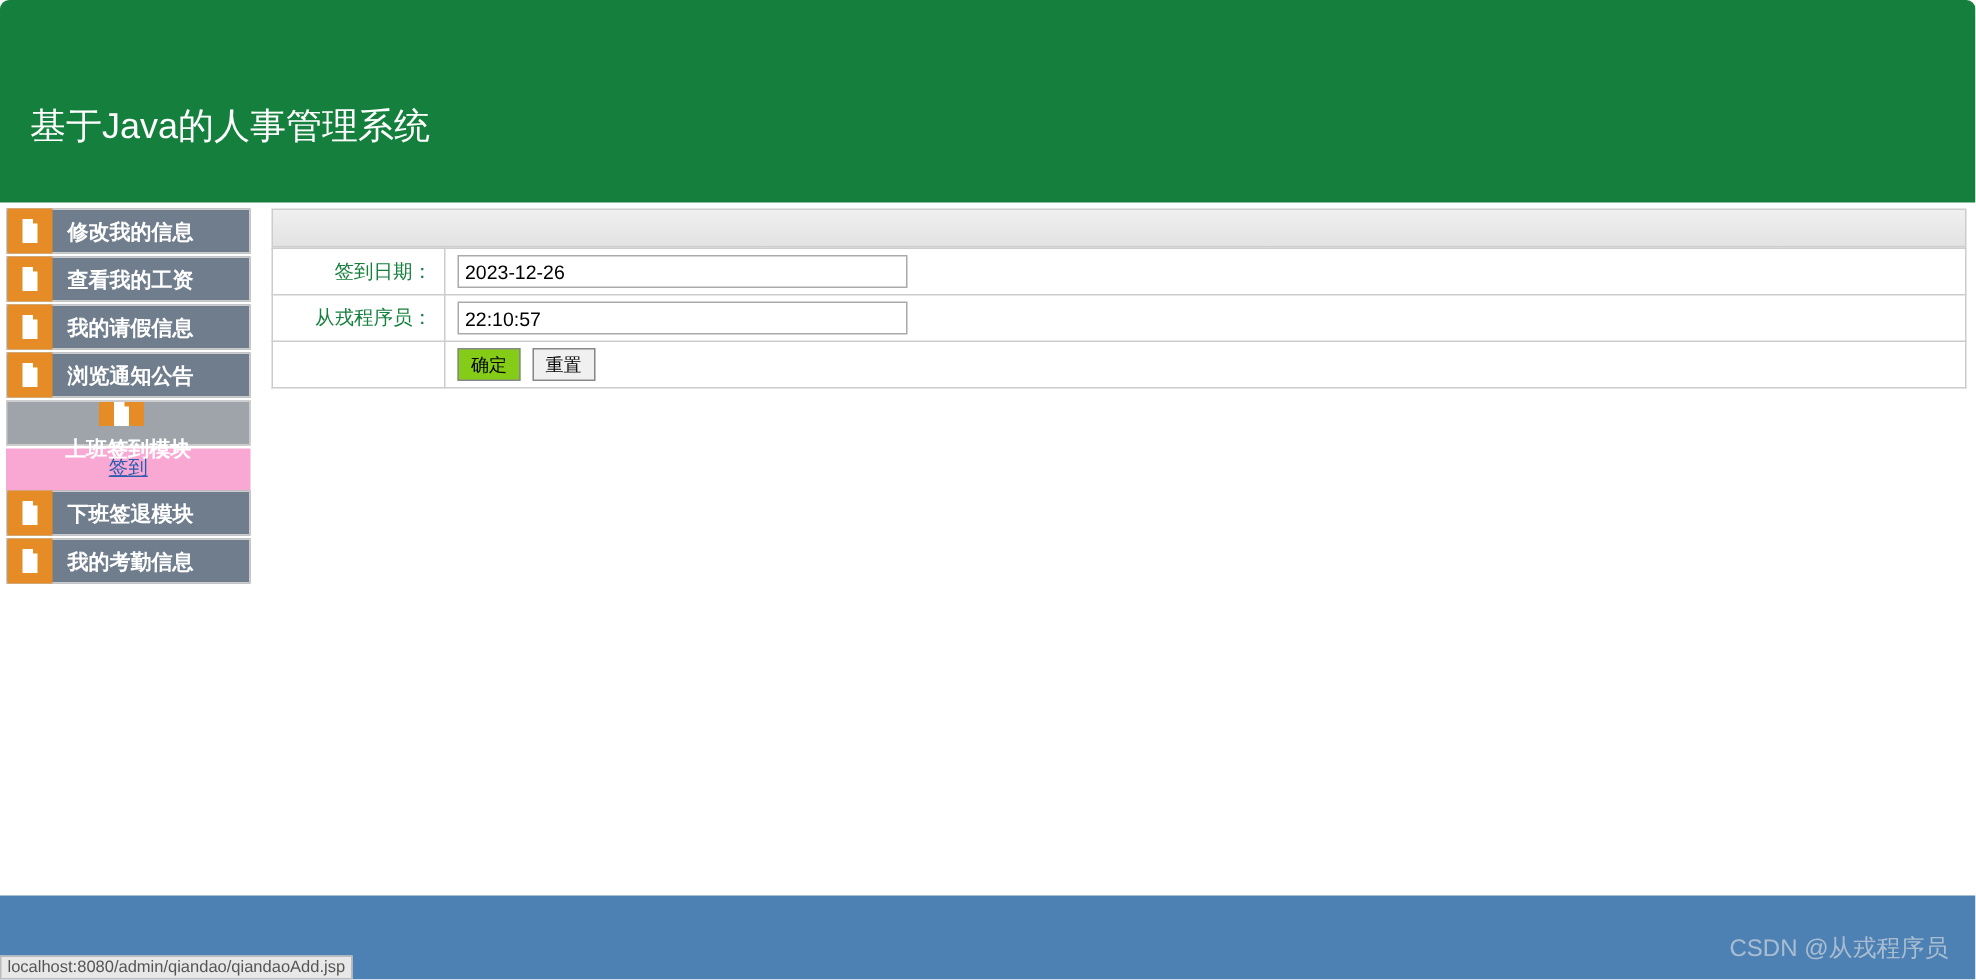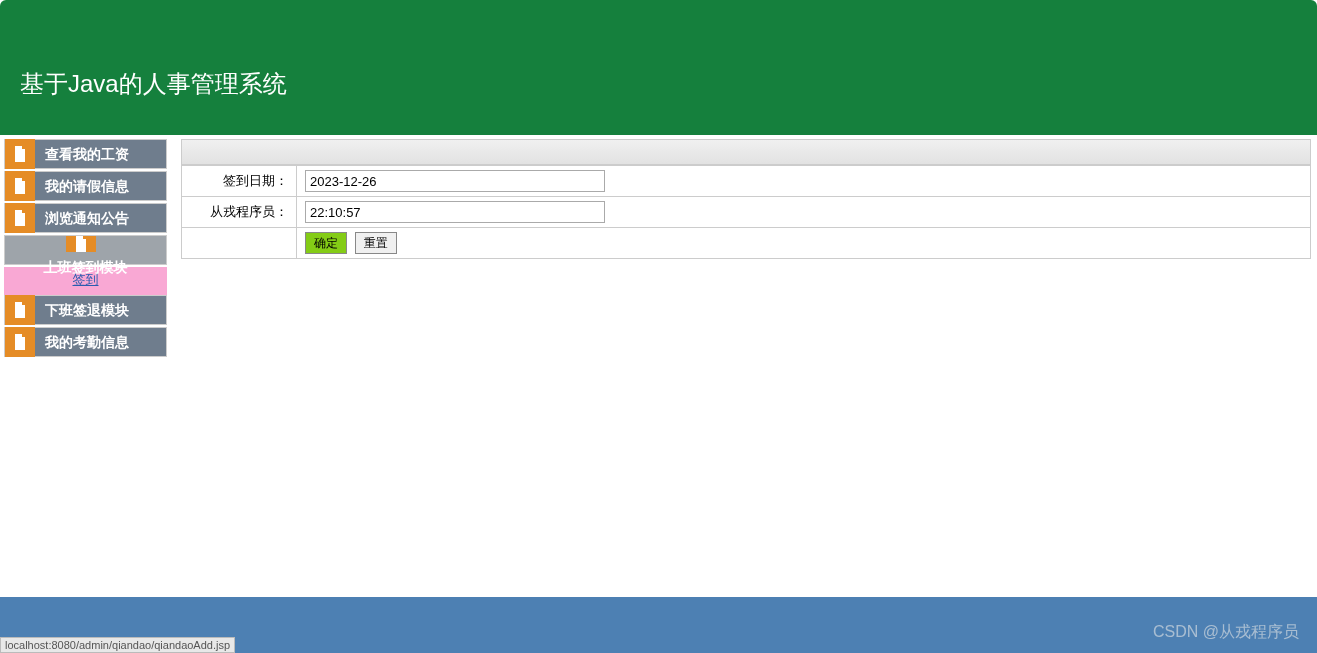--- a/index.html
+++ b/index.html
@@ -93,21 +93,21 @@
       font-size: 13px;
     }
     .form-table td {
       border: 1px solid #ccc;
       padding: 4px 8px;
       height: 30px;
     }
     .form-table td.label-cell {
       width: 115px;
       text-align: right;
-      color: #000000;
+      color: #15803d;
     }
     .form-table input[type=text] {
       width: 300px;
       height: 22px;
       border: 1px solid #aaa;
       padding: 0 4px;
       font-size: 13px;
     }
     .btn {
       height: 22px;
@@ -151,20 +151,31 @@
 </head>
 <body>
 
 <div class="header">
   <div class="header-title">基于Java的人事管理系统</div>
 </div>
 
 <div class="body-wrap">
   <div class="sidebar">
 
+    <div class="side-item">
+      <span class="side-icon-wrap">
+        <svg viewBox="0 0 14 16">
+            <path d="M2 0h7l3 3v13H2V0zm7 0v3h3"></path>
+            <rect x="4" y="6" width="6" height="1"></rect>
+            <rect x="4" y="9" width="6" height="1"></rect>
+            <rect x="4" y="12" width="6" height="1"></rect>
+          </svg>
+      </span>
+      <span>修改我的信息</span>
+    </div>
 
     <div class="side-item">
       <span class="side-icon-wrap">
         <svg viewBox="0 0 14 16">
             <path d="M2 0h7l3 3v13H2V0zm7 0v3h3"></path>
             <rect x="4" y="6" width="6" height="1"></rect>
             <rect x="4" y="9" width="6" height="1"></rect>
             <rect x="4" y="12" width="6" height="1"></rect>
           </svg>
       </span>

